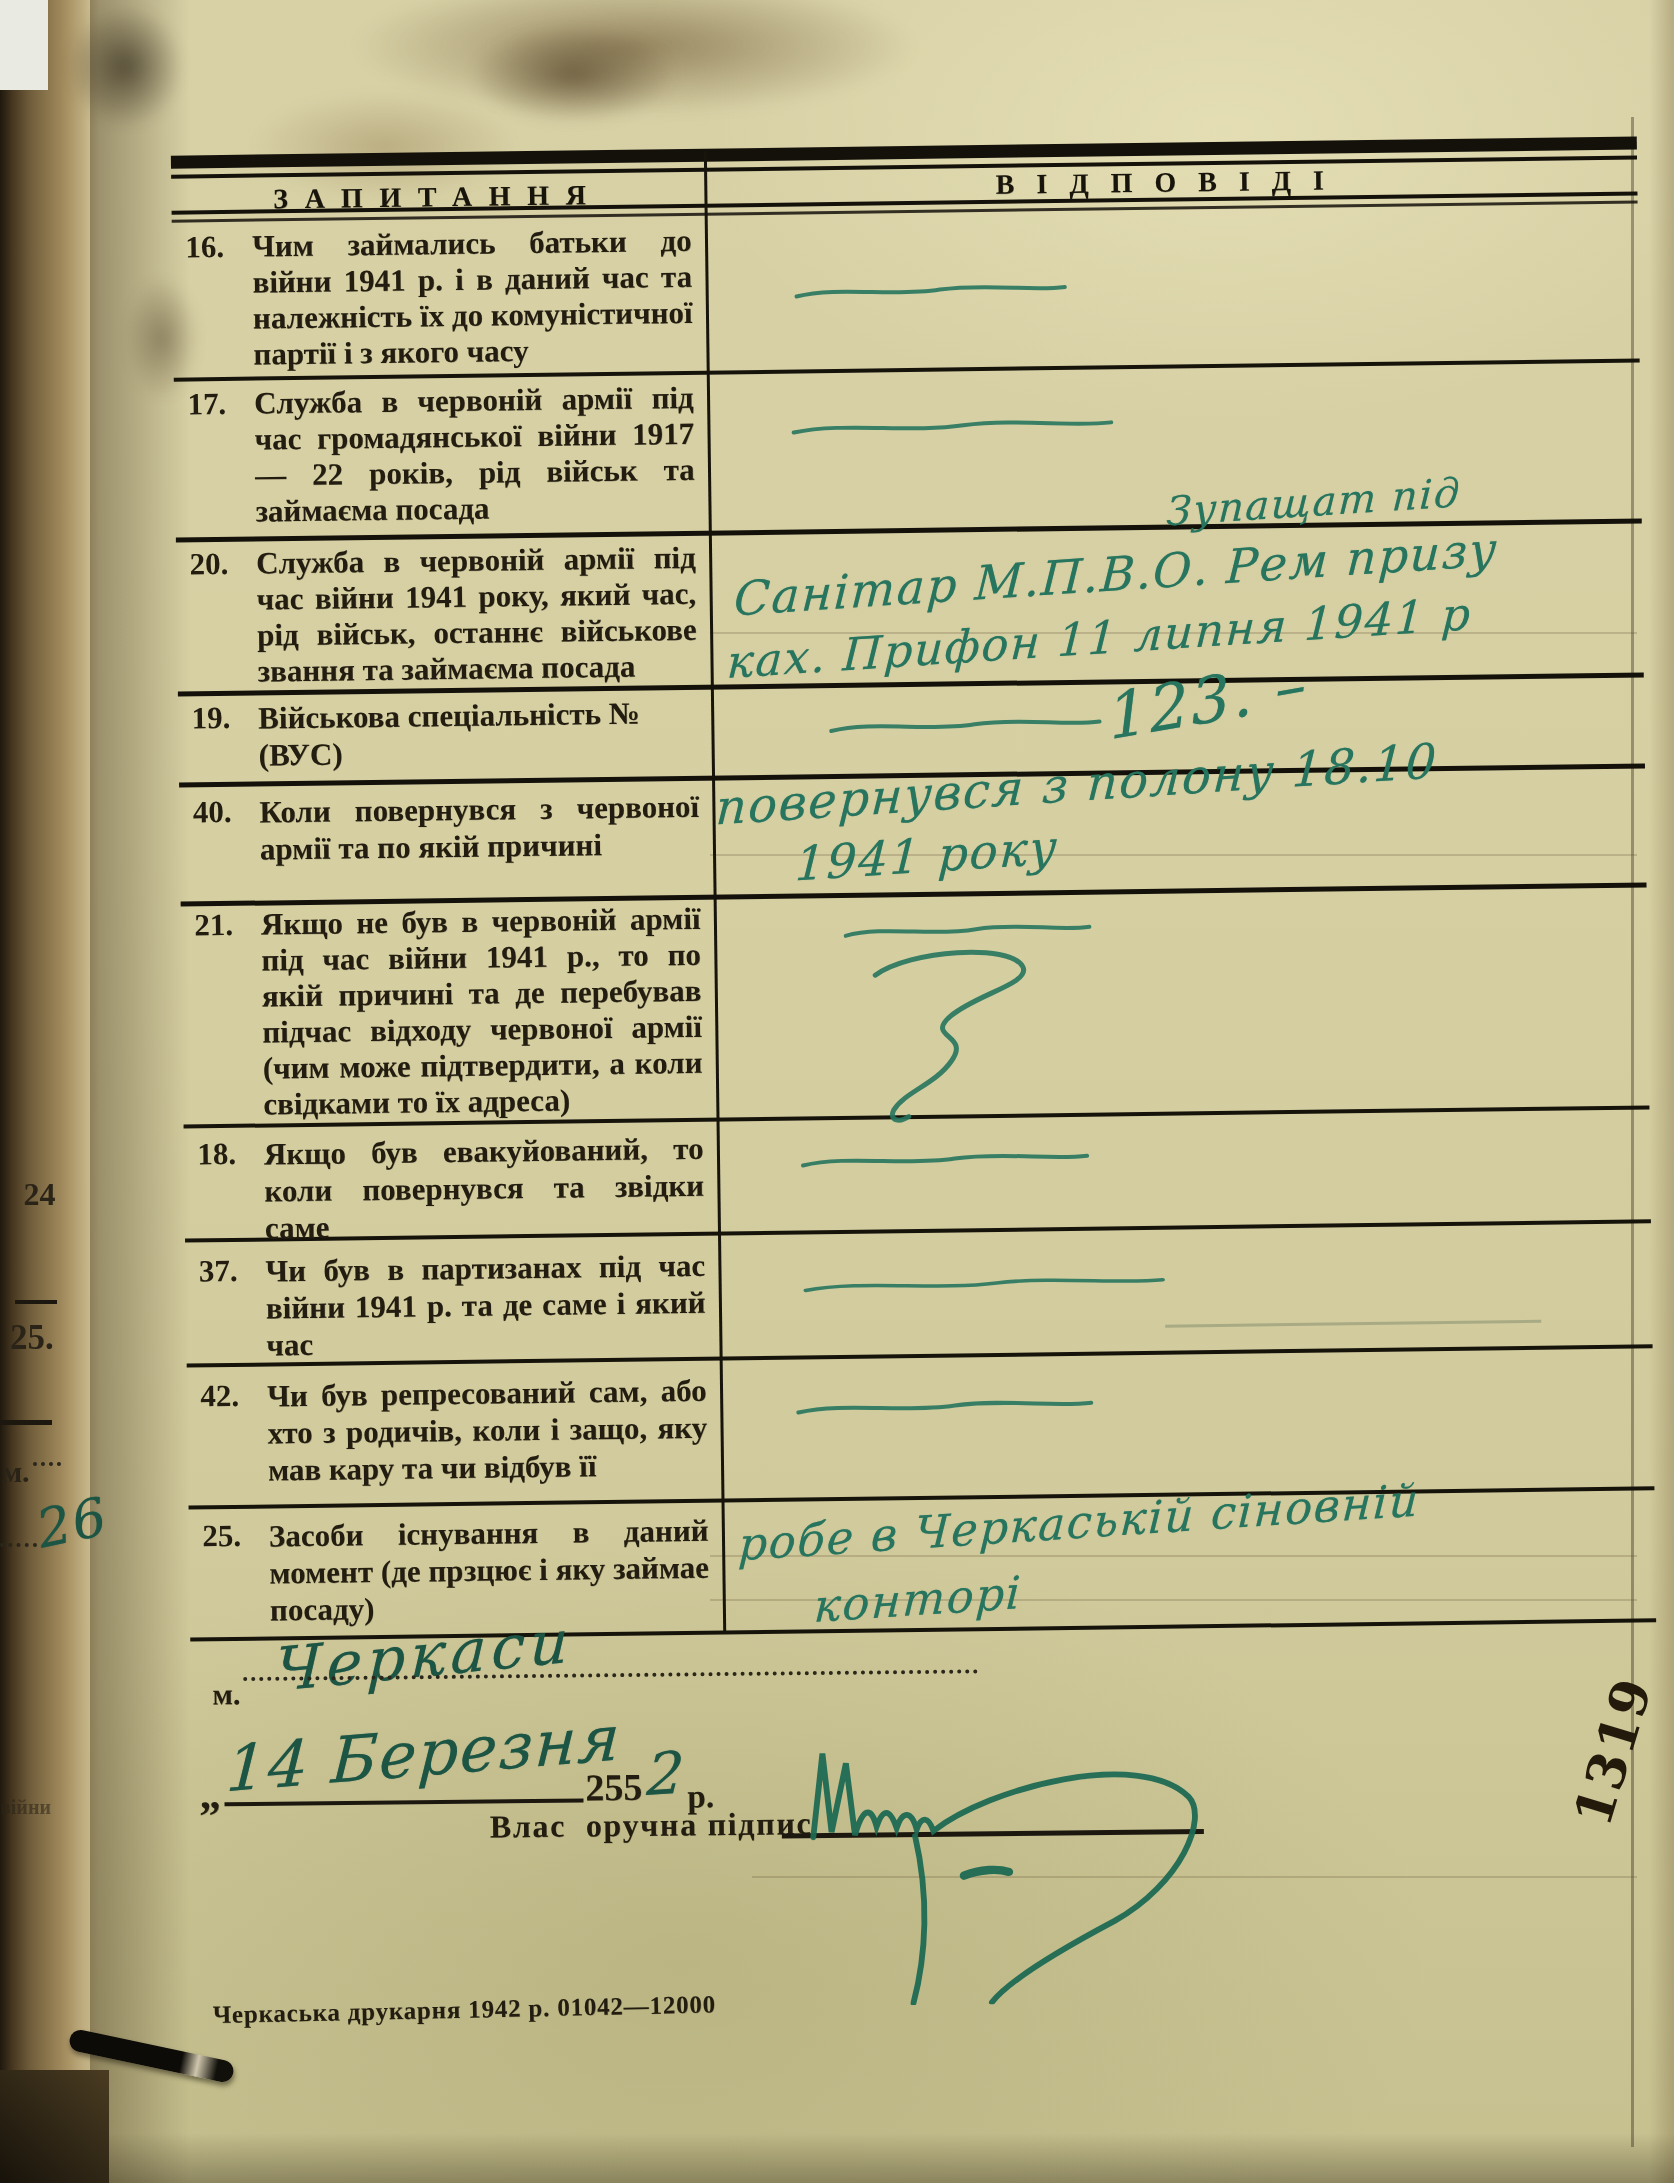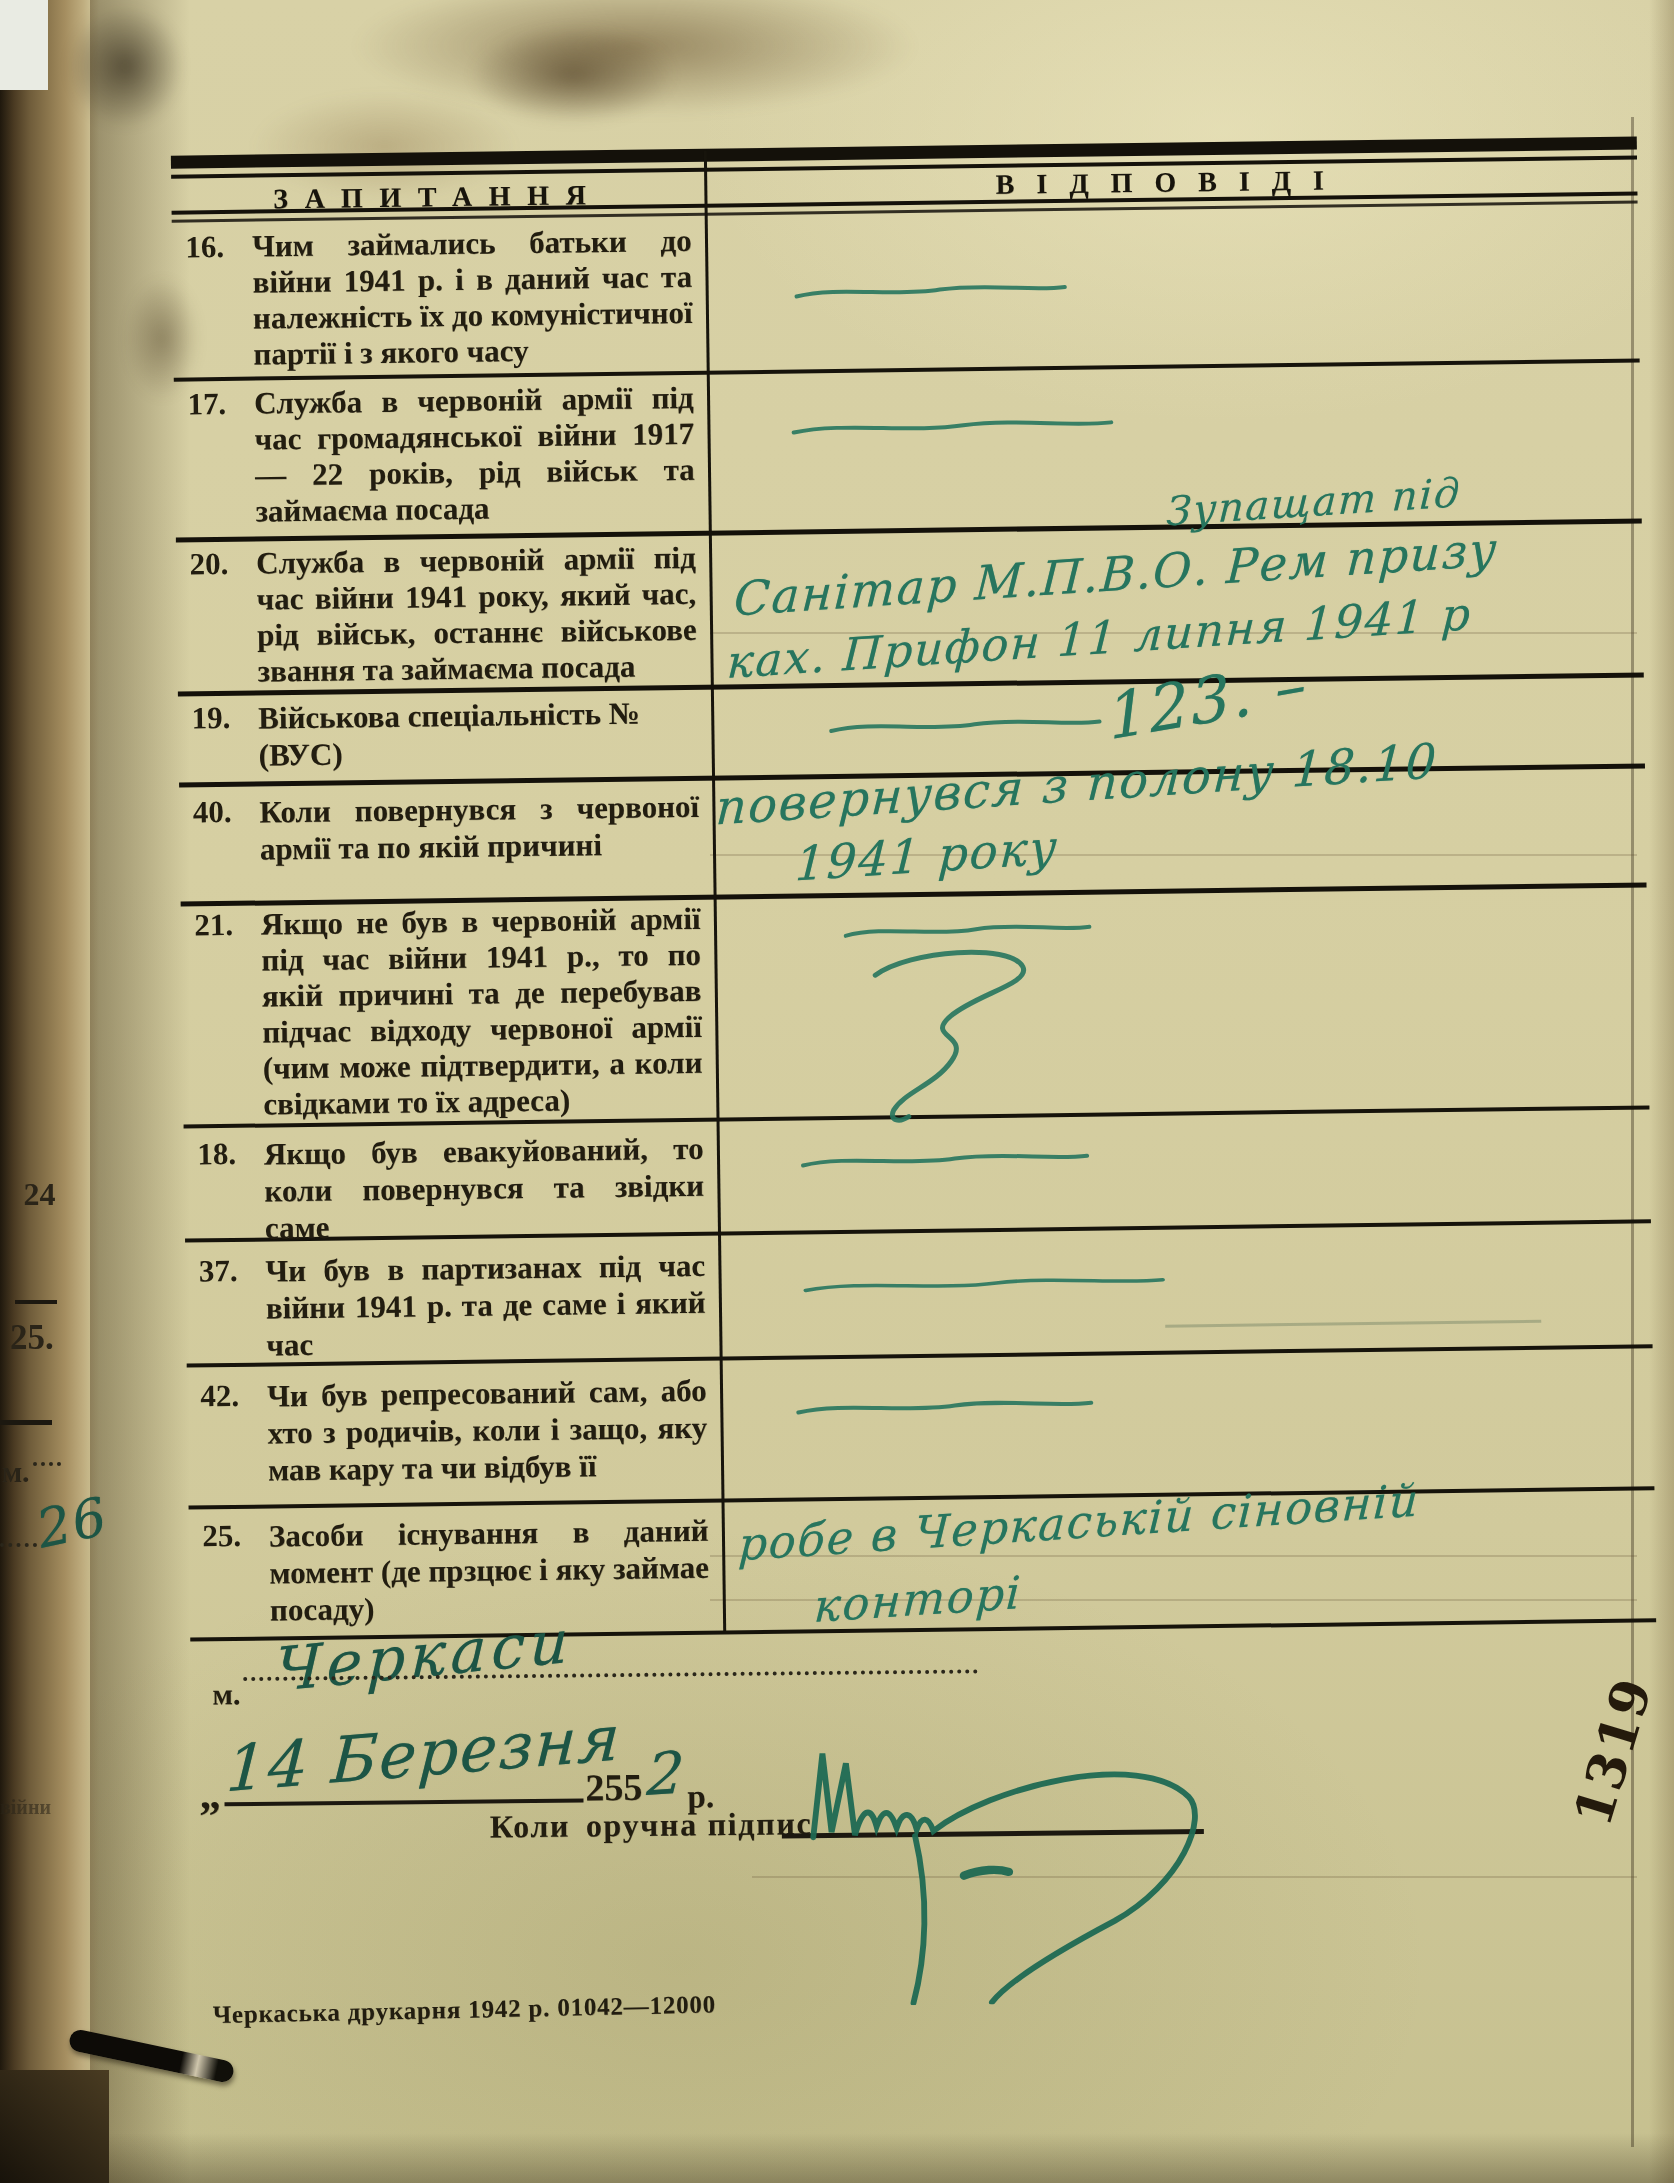--- a/index.html
+++ b/index.html
@@ -237,21 +237,21 @@
     <span class="print" style="left:213px;top:1677px;font-size:30px;">м.</span>
     <div class="dotline" style="left:244px;top:1677px;width:735px;"></div>
 
     <span class="print" style="left:199px;top:1769px;font-size:43px;">„</span>
     <span class="hw hw-dark" style="left:226px;top:1719px;font-size:63px;transform:rotate(-4deg) skewX(-8deg);">14 Березня</span>
     <div class="solidline" style="left:224px;top:1802px;width:359px;height:4.2px;"></div>
     <span class="print" style="left:585px;top:1769px;font-size:38px;">255</span>
     <span class="hw hw-dark" style="left:647px;top:1744px;font-size:58px;">2</span>
     <span class="print" style="left:687px;top:1783px;font-size:33px;">р.</span>
 
-    <span class="print" style="left:489px;top:1811px;font-size:32px;letter-spacing:1.7px;">Коли</span>
+    <span class="print" style="left:489px;top:1811px;font-size:32px;letter-spacing:1.7px;">Влас</span>
     <span class="print" style="left:585px;top:1811px;font-size:32px;letter-spacing:1.7px;">оручна підпис</span>
     <div class="solidline" style="left:781px;top:1839px;width:422px;height:5px;"></div>
 
     <div class="dash" style="left:789px;top:1736px;">
       <svg width="434" height="276" viewBox="0 0 520 330">
         <g fill="none" stroke="#1f6a54" stroke-width="7" stroke-linecap="round" opacity=".95">
           <path d="M28,128 L40,28 L50,122 L68,40 L78,126 C88,92 98,92 104,116 C112,94 120,94 128,118 C136,96 146,98 152,120 C158,104 166,104 172,122 C240,70 420,26 478,84 C502,110 468,188 388,232 C330,262 262,300 240,328"></path>
           <path d="M150,128 C166,200 162,270 146,328"></path>
           <path d="M208,176 C228,168 250,168 262,172" stroke-width="10"></path>
         </g>

